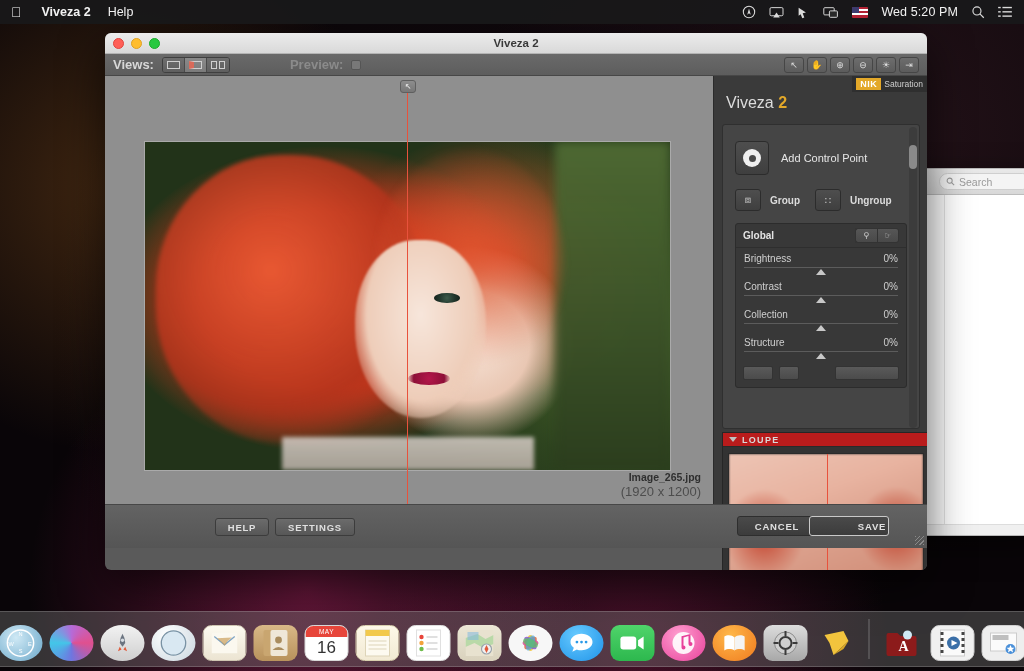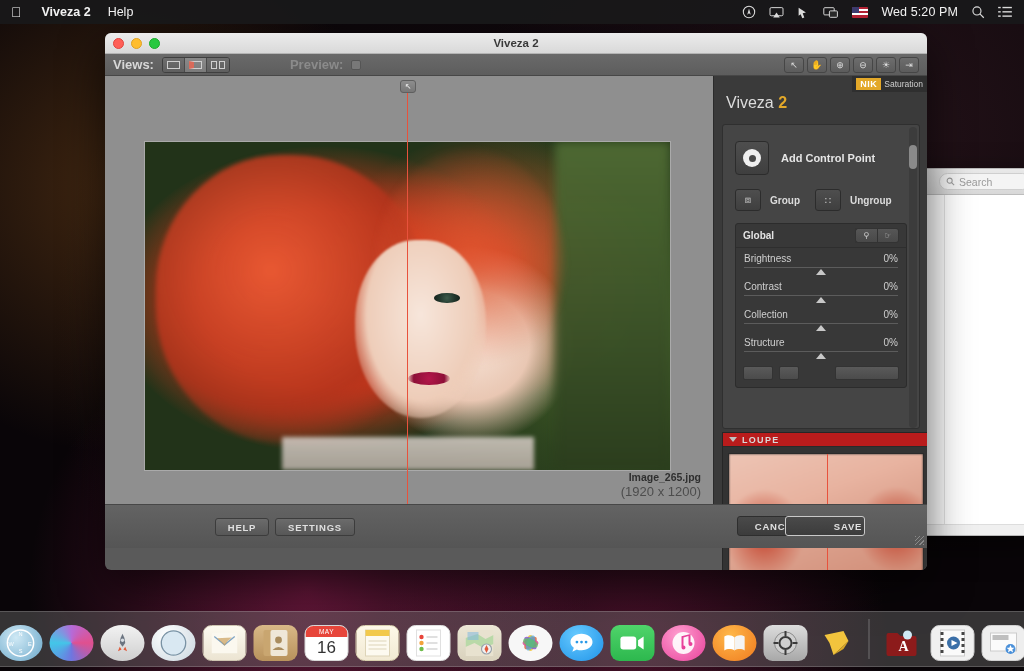--- a/index.html
+++ b/index.html
@@ -139,21 +139,21 @@
   .panel-scroll{position:absolute;left:8px;top:48px;width:198px;height:305px;background:#454545;
     border:1px solid #2f2f2f;border-radius:3px;overflow:hidden;}
   .sbar{position:absolute;right:2px;top:2px;width:8px;height:301px;background:#3c3c3c;border-radius:4px;}
   .sbar i{position:absolute;left:0;top:18px;width:8px;height:24px;background:#8a8a8a;border-radius:4px;display:block;}
 
   .cp-row{display:flex;align-items:center;gap:12px;padding:16px 0 0 12px;}
   .cp-btn{width:34px;height:34px;border-radius:4px;background:linear-gradient(#4e4e4e,#3f3f3f);
     border:1px solid #2c2c2c;display:flex;align-items:center;justify-content:center;}
   .cp-dot{width:18px;height:18px;border-radius:50%;background:#f0f0f0;display:flex;align-items:center;justify-content:center;}
   .cp-dot i{width:7px;height:7px;border-radius:50%;background:#4a4a4a;display:block;}
-  .cp-label{font-size:11px;color:#e6e6e6;font-weight:bold;}
+  .cp-label{font-size:11px;color:#e6e6e6;font-weight:normal;}
 
   .gp-row{display:flex;align-items:center;gap:9px;padding:14px 0 0 12px;}
   .gp-btn{width:26px;height:22px;border-radius:3px;background:linear-gradient(#4e4e4e,#3f3f3f);
     border:1px solid #2c2c2c;display:flex;align-items:center;justify-content:center;color:#c9c9c9;font-size:10px;}
   .gp-label{font-size:10px;color:#dcdcdc;font-weight:bold;}
 
   .global-card{margin:12px 12px 13px 12px;background:#383838;border:1px solid #2c2c2c;border-radius:3px;}
   .gc-head{display:flex;align-items:center;height:24px;padding:0 7px;border-bottom:1px solid #2e2e2e;}
   .gc-title{font-size:10px;color:#e3e3e3;font-weight:bold;}
   .gc-icons{margin-left:auto;display:flex;}
@@ -190,21 +190,21 @@
 
   
   .v-footer{position:absolute;left:0;bottom:0;width:822px;height:44px;background:linear-gradient(#636363,#555);
     border-top:1px solid #474747;}
   .foot-btn{position:absolute;height:18px;border-radius:3px;border:1px solid #3c3c3c;
     background:linear-gradient(#6b6b6b,#575757);color:#e0e0e0;font-size:9.5px;font-weight:bold;
     display:flex;align-items:center;justify-content:center;letter-spacing:.8px;}
   .foot-help{left:110px;top:13px;width:54px;}
   .foot-settings{left:170px;top:13px;width:80px;}
   .foot-cancel{left:632px;top:11px;width:80px;height:20px;background:linear-gradient(#4a4a4a,#3c3c3c);border-color:#2e2e2e;}
-  .foot-save{left:680px;top:11px;width:80px;height:20px;background:linear-gradient(#4a4a4a,#3c3c3c);border-color:#c9c9c9;padding-left:46px;}
+  .foot-save{left:704px;top:11px;width:80px;height:20px;background:linear-gradient(#4a4a4a,#3c3c3c);border-color:#c9c9c9;padding-left:46px;}
   .resize-grip{position:absolute;right:3px;bottom:3px;width:9px;height:9px;
     background:repeating-linear-gradient(135deg,#8a8a8a 0 1px,transparent 1px 3px);}
 
   
   .dock{position:absolute;left:50%;transform:translateX(-50%);bottom:4px;height:56px;
     background:rgba(120,120,120,.40);border:1px solid rgba(255,255,255,.18);border-radius:10px;
     display:flex;align-items:flex-end;gap:7px;padding:4px 9px 5px 9px;z-index:70;}
   .dapp{width:44px;height:36px;border-radius:9px;position:relative;display:flex;align-items:center;justify-content:center;
     font-size:20px;color:#fff;overflow:hidden;}
   .dapp.circ{border-radius:50%;}

